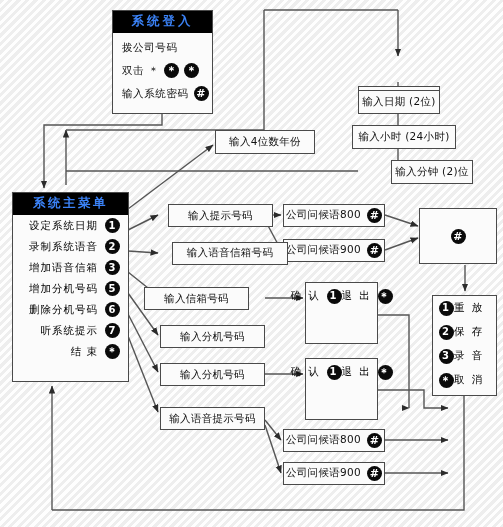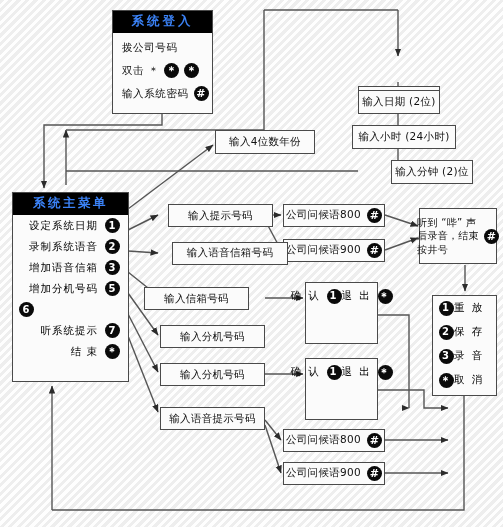--- a/index.html
+++ b/index.html
@@ -235,20 +235,21 @@
     </div>
     <div class="mrow">
       <span class="mlabel">增加语音信箱</span>
       <span class="key">3</span>
     </div>
     <div class="mrow">
       <span class="mlabel">增加分机号码</span>
       <span class="key">5</span>
     </div>
     <div class="mrow">
+      <span class="mlabel">删除分机号码</span>
       <span class="key">6</span>
     </div>
     <div class="mrow">
       <span class="mlabel">听系统提示</span>
       <span class="key">7</span>
     </div>
     <div class="mrow">
       <span class="mlabel">结 束</span>
       <span class="key star">＊</span>
     </div>
@@ -272,25 +273,20 @@
 
   <div class="box" style="left:283px;top:239px;width:102px;height:23px;">
     <span class="bx-inner">
       <span>公司问候语900</span>
       <span class="key hash">#</span>
     </span>
   </div>
 
   <div class="box" style="left:419px;top:208px;width:78px;height:56px;">
     <span class="bx-multiline">
-      <span class="lines">
-        <span>听到 “哔” 声</span><br>
-        <span>后录音，结束</span><br>
-        <span>按井号</span>
-      </span>
       <span class="key hash">#</span>
     </span>
   </div>
 
   <div class="box" style="left:172px;top:242px;width:116px;height:23px;font-family:Liberation Mono, monospace;">输入语音信箱号码</div>
 
   <div class="box" style="left:144px;top:287px;width:105px;height:23px;">输入信箱号码</div>
 
   <div class="box" style="left:160px;top:325px;width:105px;height:23px;">输入分机号码</div>
 

